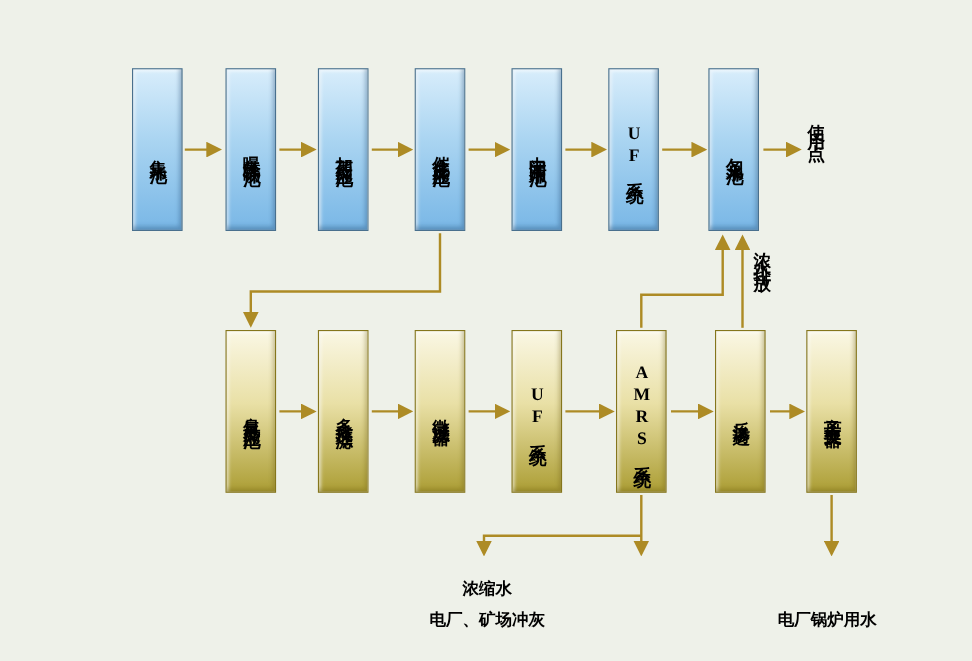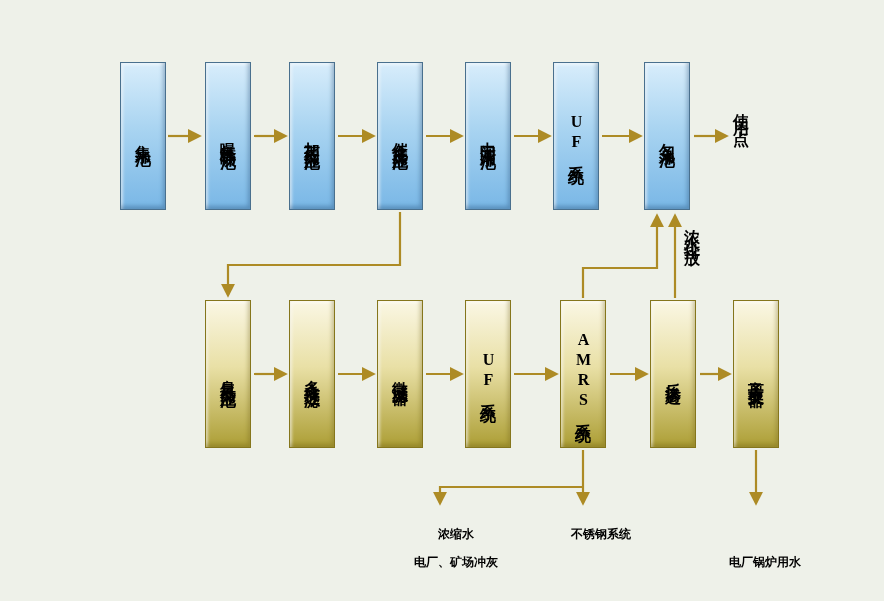--- a/index.html
+++ b/index.html
@@ -28,22 +28,22 @@
   .vtext{
     writing-mode:vertical-rl;text-orientation:upright;
     font-size:16px;font-weight:700;color:#000;letter-spacing:3px;line-height:1;
     white-space:nowrap;
   }
   .vlabel{
     position:absolute;writing-mode:vertical-rl;text-orientation:upright;
     font-size:16px;font-weight:700;color:#000;line-height:1;white-space:nowrap;
   }
   .hlabel{
-    position:absolute;font-size:12px;font-weight:700;color:#000;
-    text-align:center;white-space:nowrap;margin-left:13px;
+    position:absolute;font-size:15px;font-weight:700;color:#000;
+    text-align:center;white-space:nowrap;
   }
   svg.arrows{position:absolute;left:0;top:0;pointer-events:none;}
 </style>
 </head>
 <body>
 
 <div id="canvas">
 
   <svg class="arrows" width="884" height="601">
     <defs>
@@ -123,16 +123,15 @@
   </div>
   <div class="box gold" style="left:733px">
     <span class="vtext">离子交换器</span>
   </div>
 
   <div class="vlabel" style="left:733px;top:100px;letter-spacing:9px">使用点</div>
   <div class="vlabel" style="left:684px;top:216px;letter-spacing:7px">浓水排放</div>
 
   <div class="hlabel" style="left:398px;top:526px;width:90px">浓缩水</div>
   <div class="hlabel" style="left:353px;top:554px;width:180px">电厂、矿场冲灰</div>
-  <div class="hlabel" style="left:528px;top:526px;width:120px">不锈钢系统</div>
   <div class="hlabel" style="left:692px;top:554px;width:120px">电厂锅炉用水</div>
 
 </div>
 
 </body></html>

